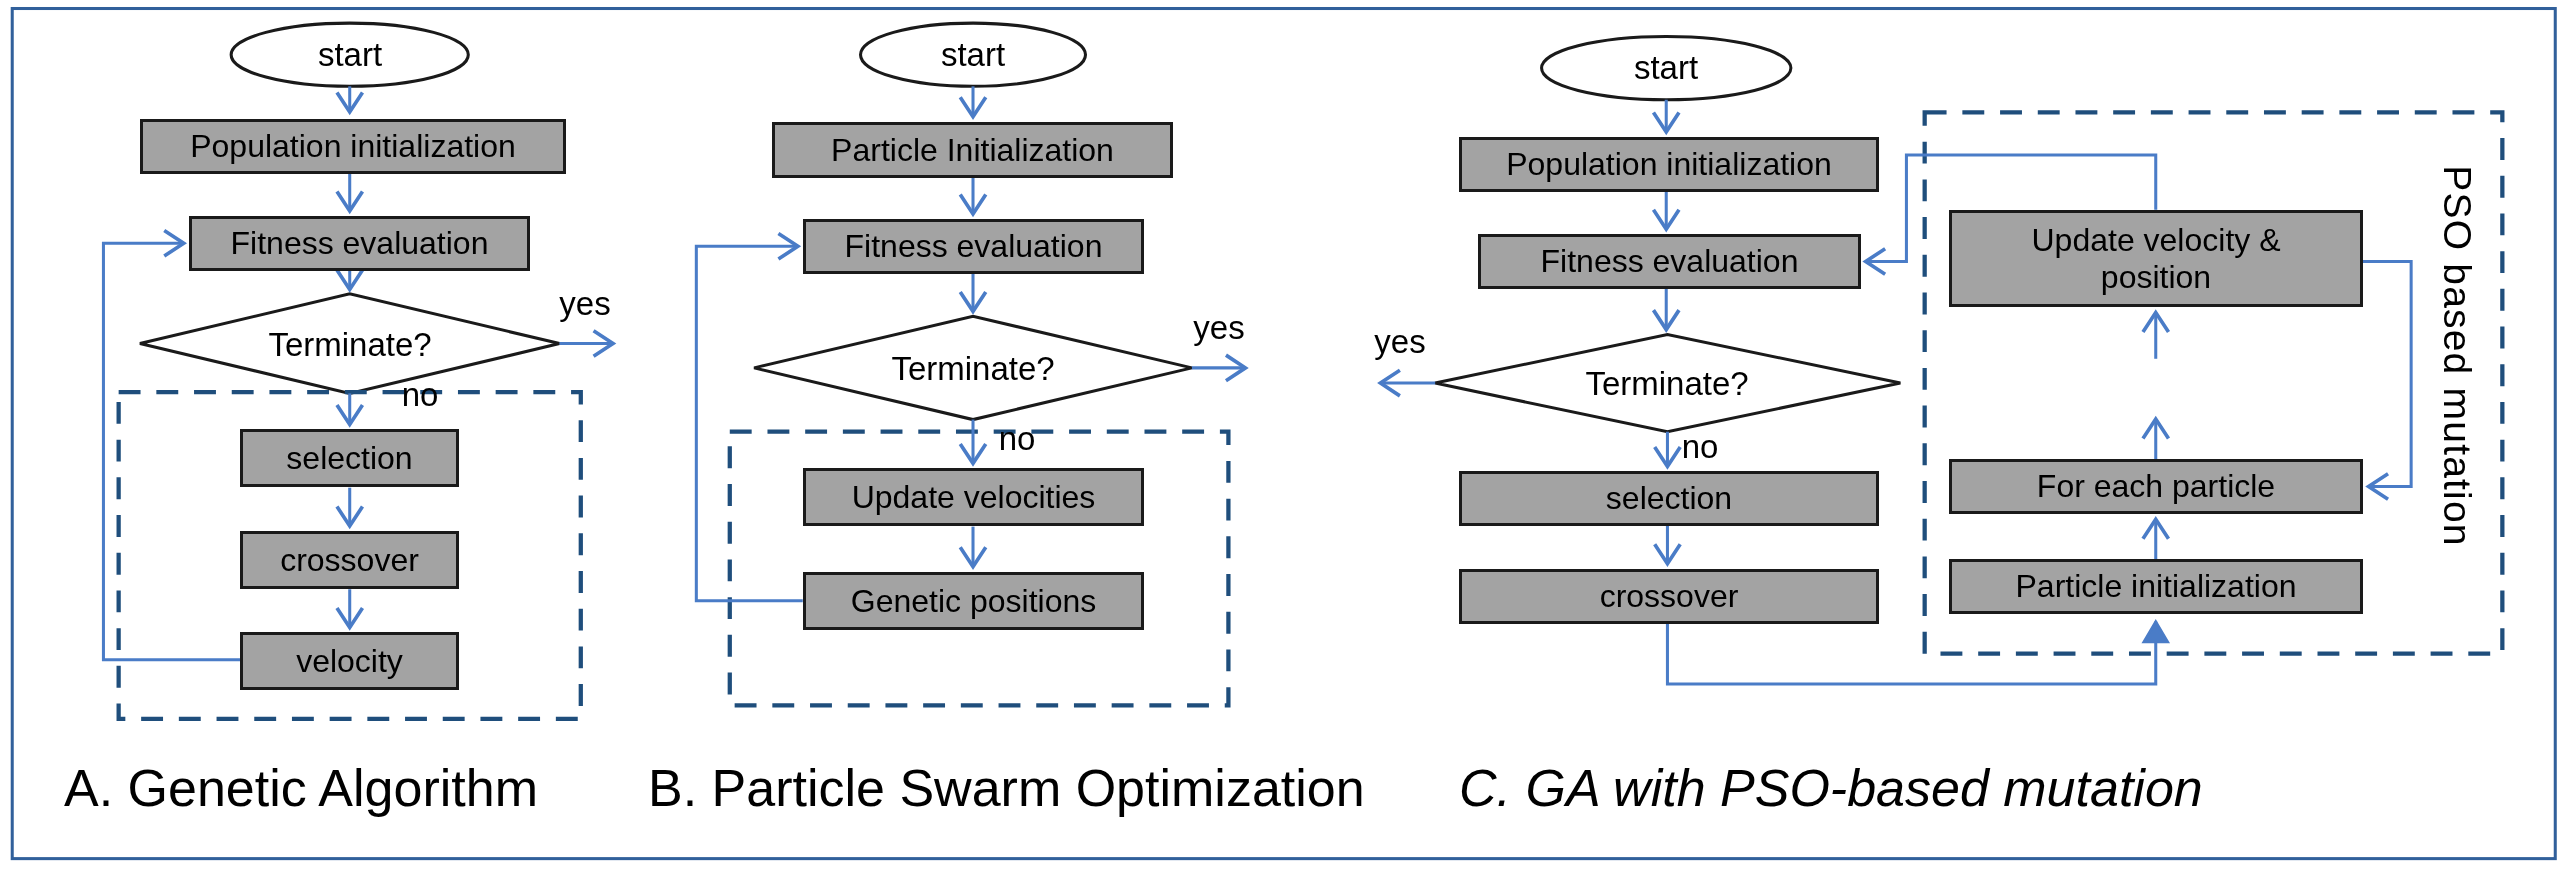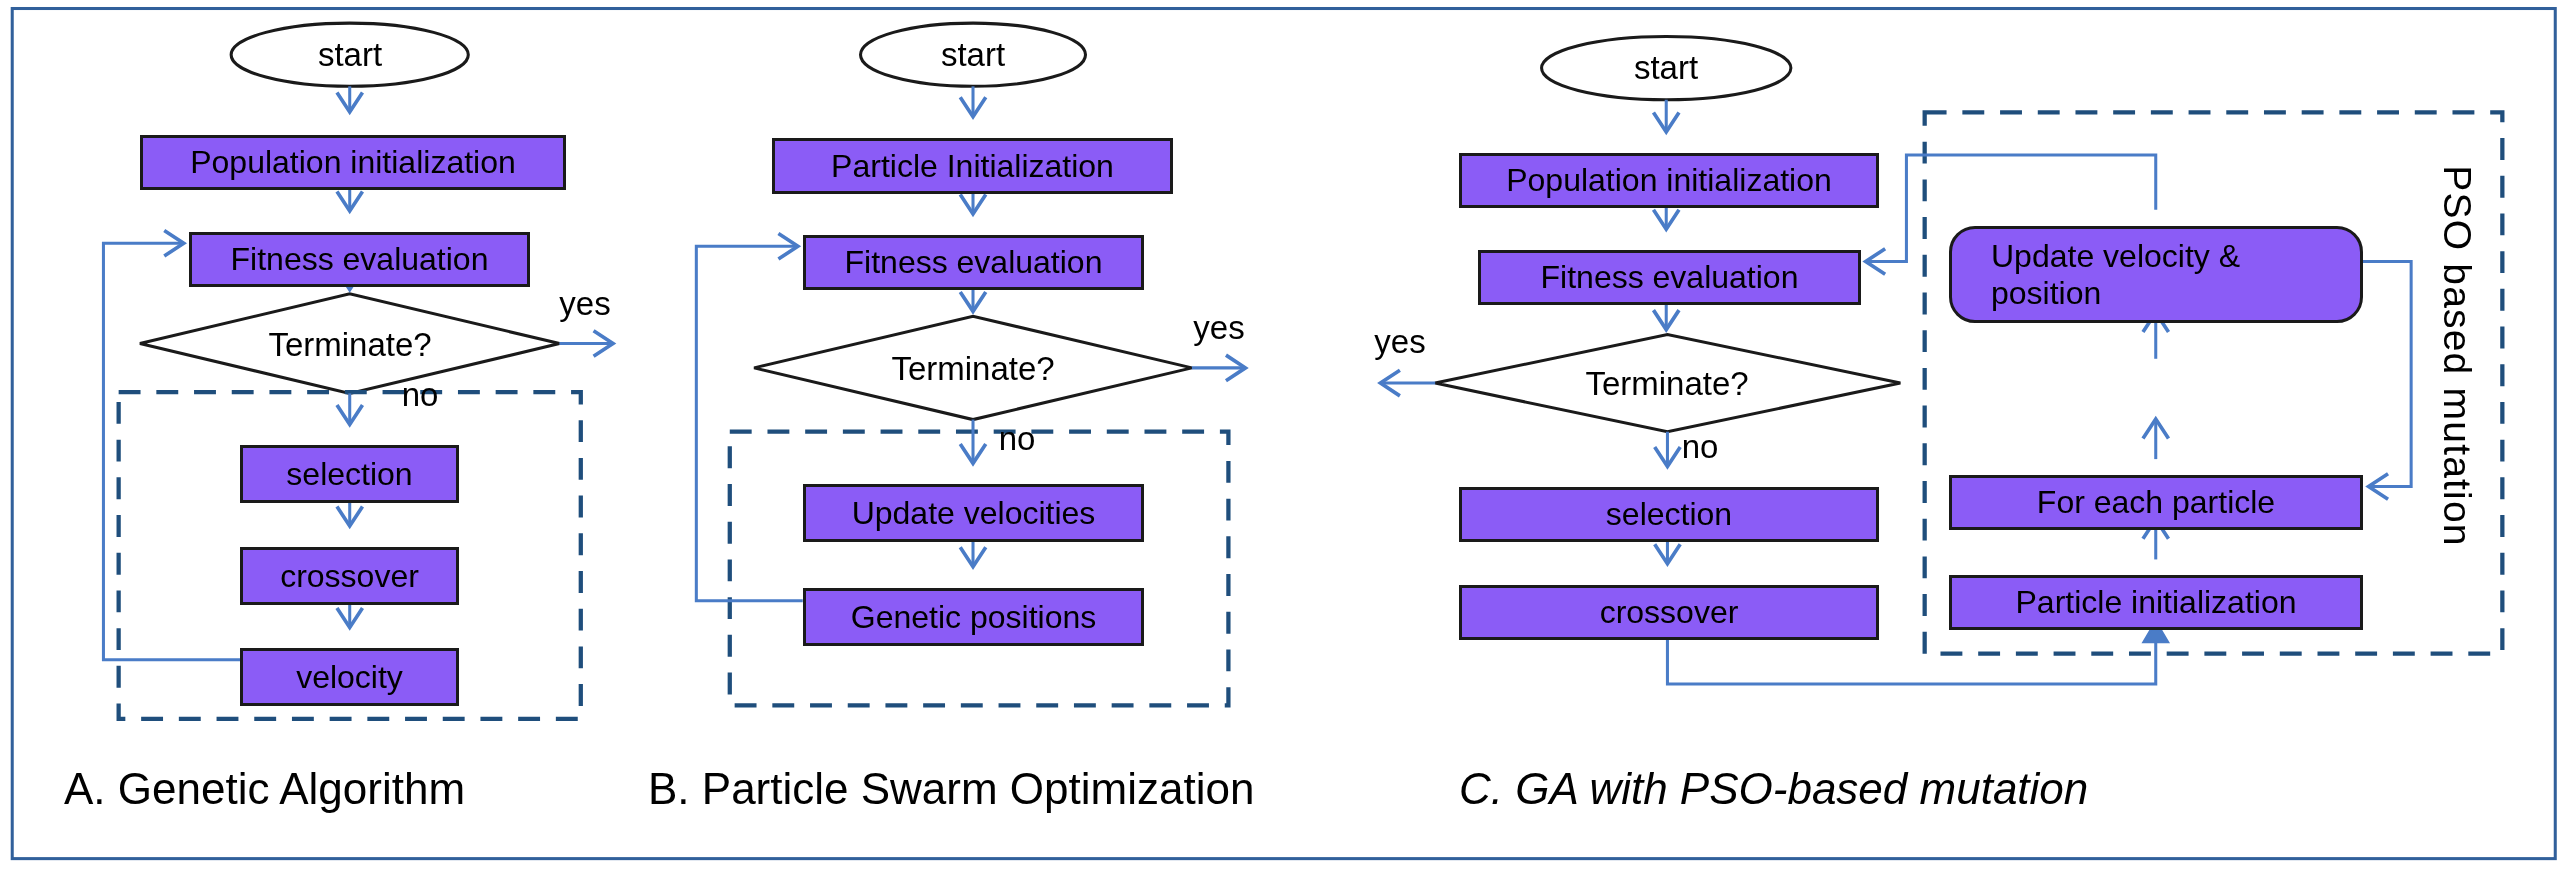--- a/index.html
+++ b/index.html
@@ -1,30 +1,30 @@
 <!DOCTYPE html>
 <html style="font-size:9.7px"><head>
 <meta charset="utf-8">
 <style>
   html,body{margin:0;padding:0;background:#ffffff;}
   body{width:2576px;height:872px;overflow:hidden;
        font-family:"Liberation Sans","DejaVu Sans",sans-serif;color:#000;}
   .figure{position:relative;width:2300px;height:872px;background:#fff;}
   .layer{position:absolute;left:0;top:0;}
-  .node{position:absolute;box-sizing:border-box;border:3px solid #1a1a1a;background:#8b5cf6;
-        display:flex;align-items:center;justify-content:center;
-        font-size:32px;line-height:1.15;margin-top:16px;}
+  .node{position:absolute;box-sizing:border-box;border:3px solid #1a1a1a;background:#a3a3a3;
+        display:flex;align-items:center;justify-content:center;text-align:center;
+        font-size:32px;line-height:1.15;}
   .shape-label{position:absolute;transform:translate(-50%,-50%);white-space:nowrap;
         font-size:33px;}
   .branch-label{position:absolute;transform:translate(-50%,-50%);white-space:nowrap;
         font-size:33px;}
-  .caption{position:absolute;top:755px;white-space:nowrap;font-size:44px;line-height:67px;}
+  .caption{position:absolute;top:755px;white-space:nowrap;font-size:52px;line-height:67px;}
   .group-label{position:absolute;left:2457px;top:356px;transform:translate(-50%,-50%) rotate(90deg);
         white-space:nowrap;font-size:39px;letter-spacing:1.2px;}
-  .uvp-pad{padding:0 39px;border-radius:26px;}
+  .uvp-pad{padding:0 39px;}
 </style>
 </head>
 <body>
 
 <div class="figure">
 
   <svg class="layer" width="2576" height="872" viewBox="0 0 4236 1434">
     <defs>
       <marker id="chev" markerUnits="userSpaceOnUse" markerWidth="90" markerHeight="90" refX="0" refY="0" orient="auto" viewBox="-45 -45 90 90">
         <path d="M-32,-21 L0,0 L-32,21" fill="none" stroke="#4a7cc7" stroke-width="6"></path>

